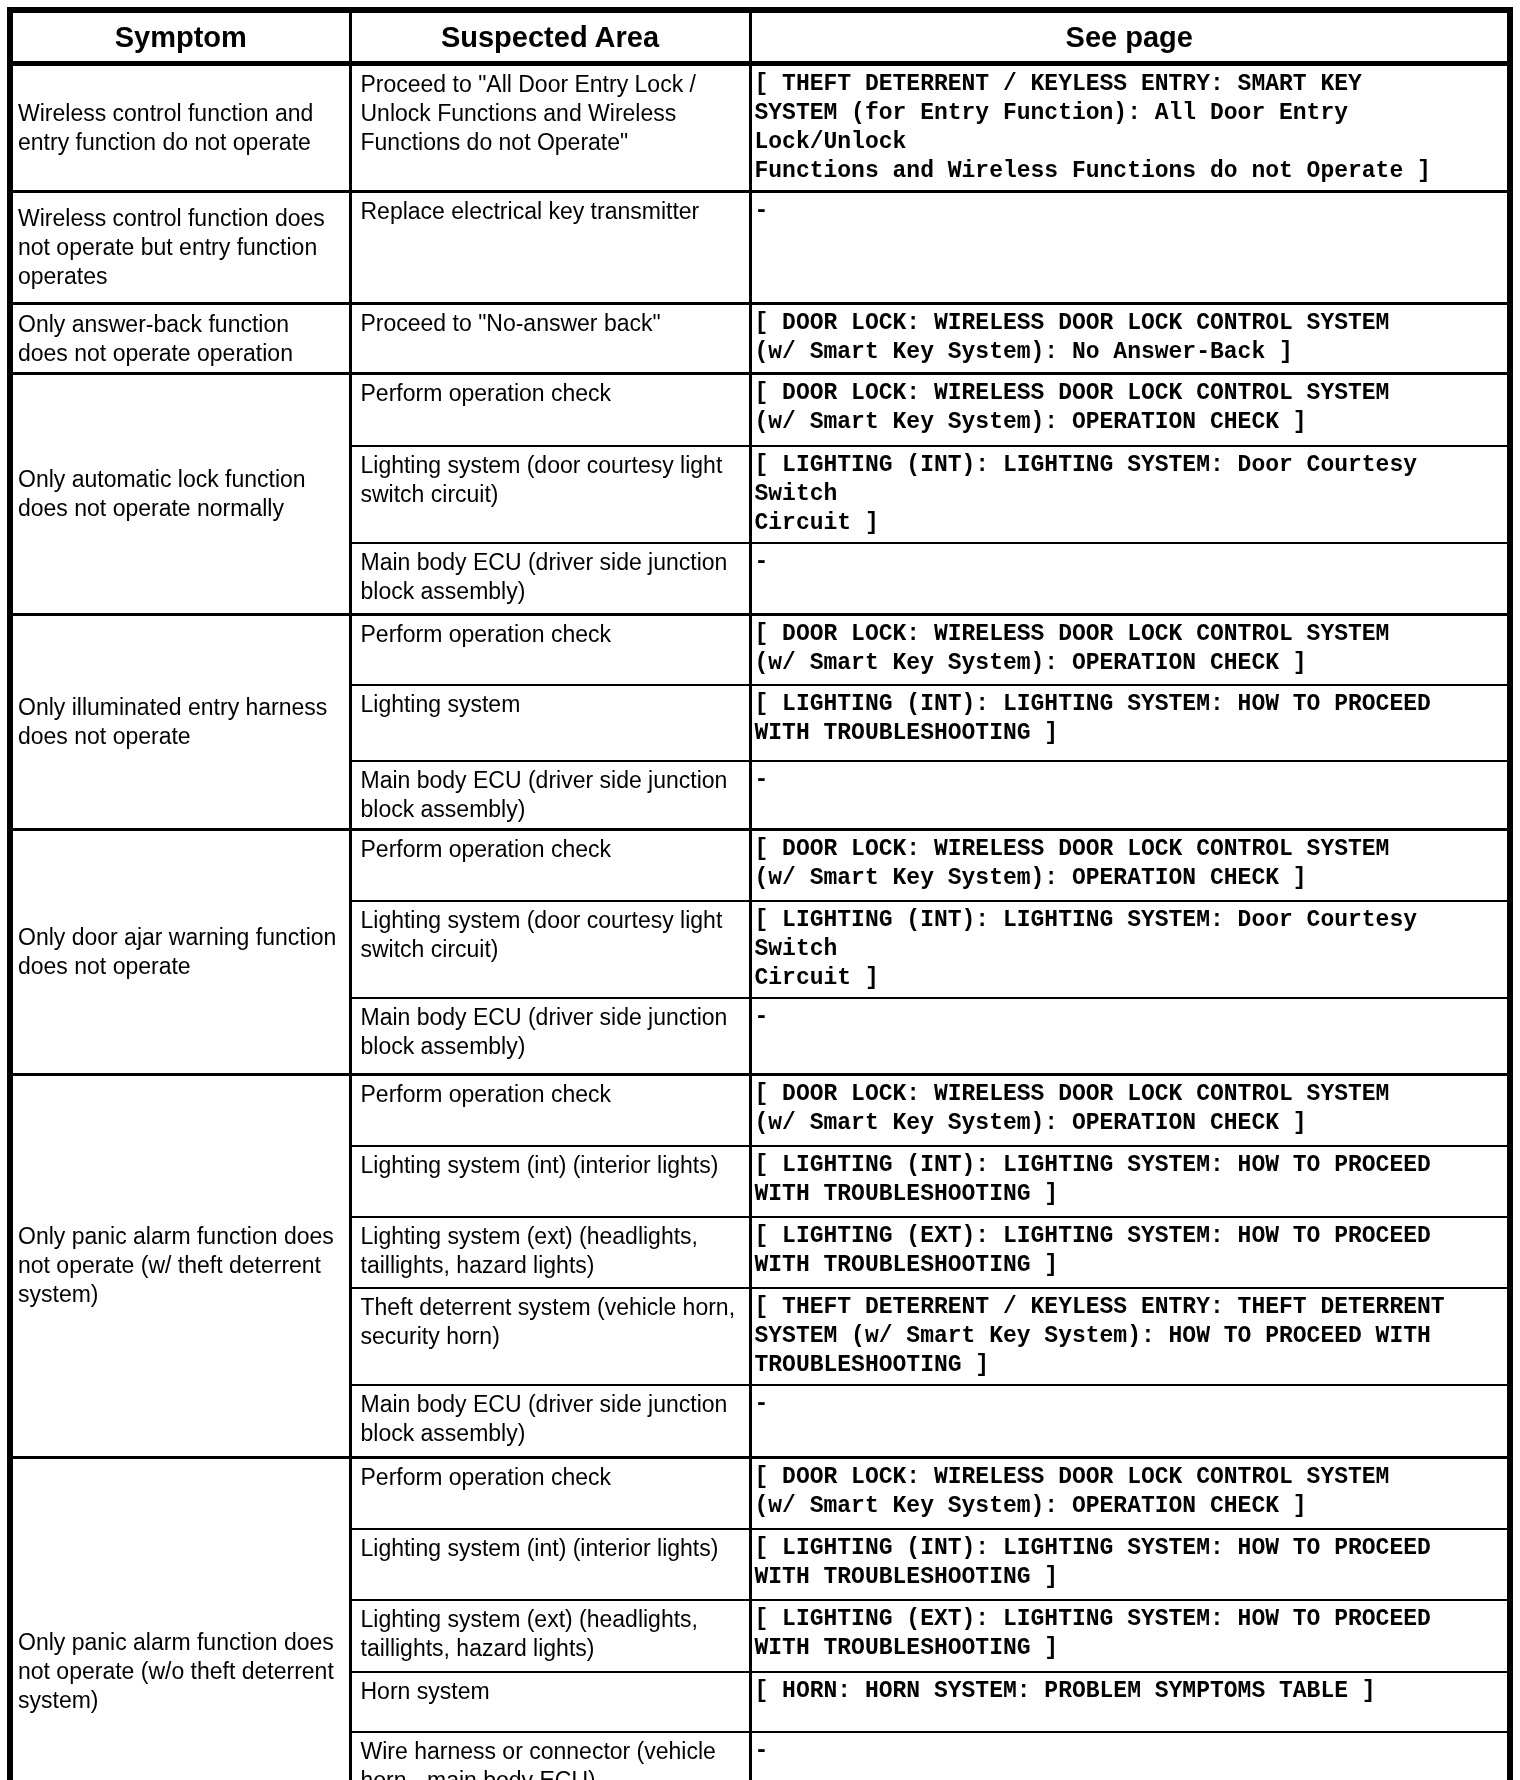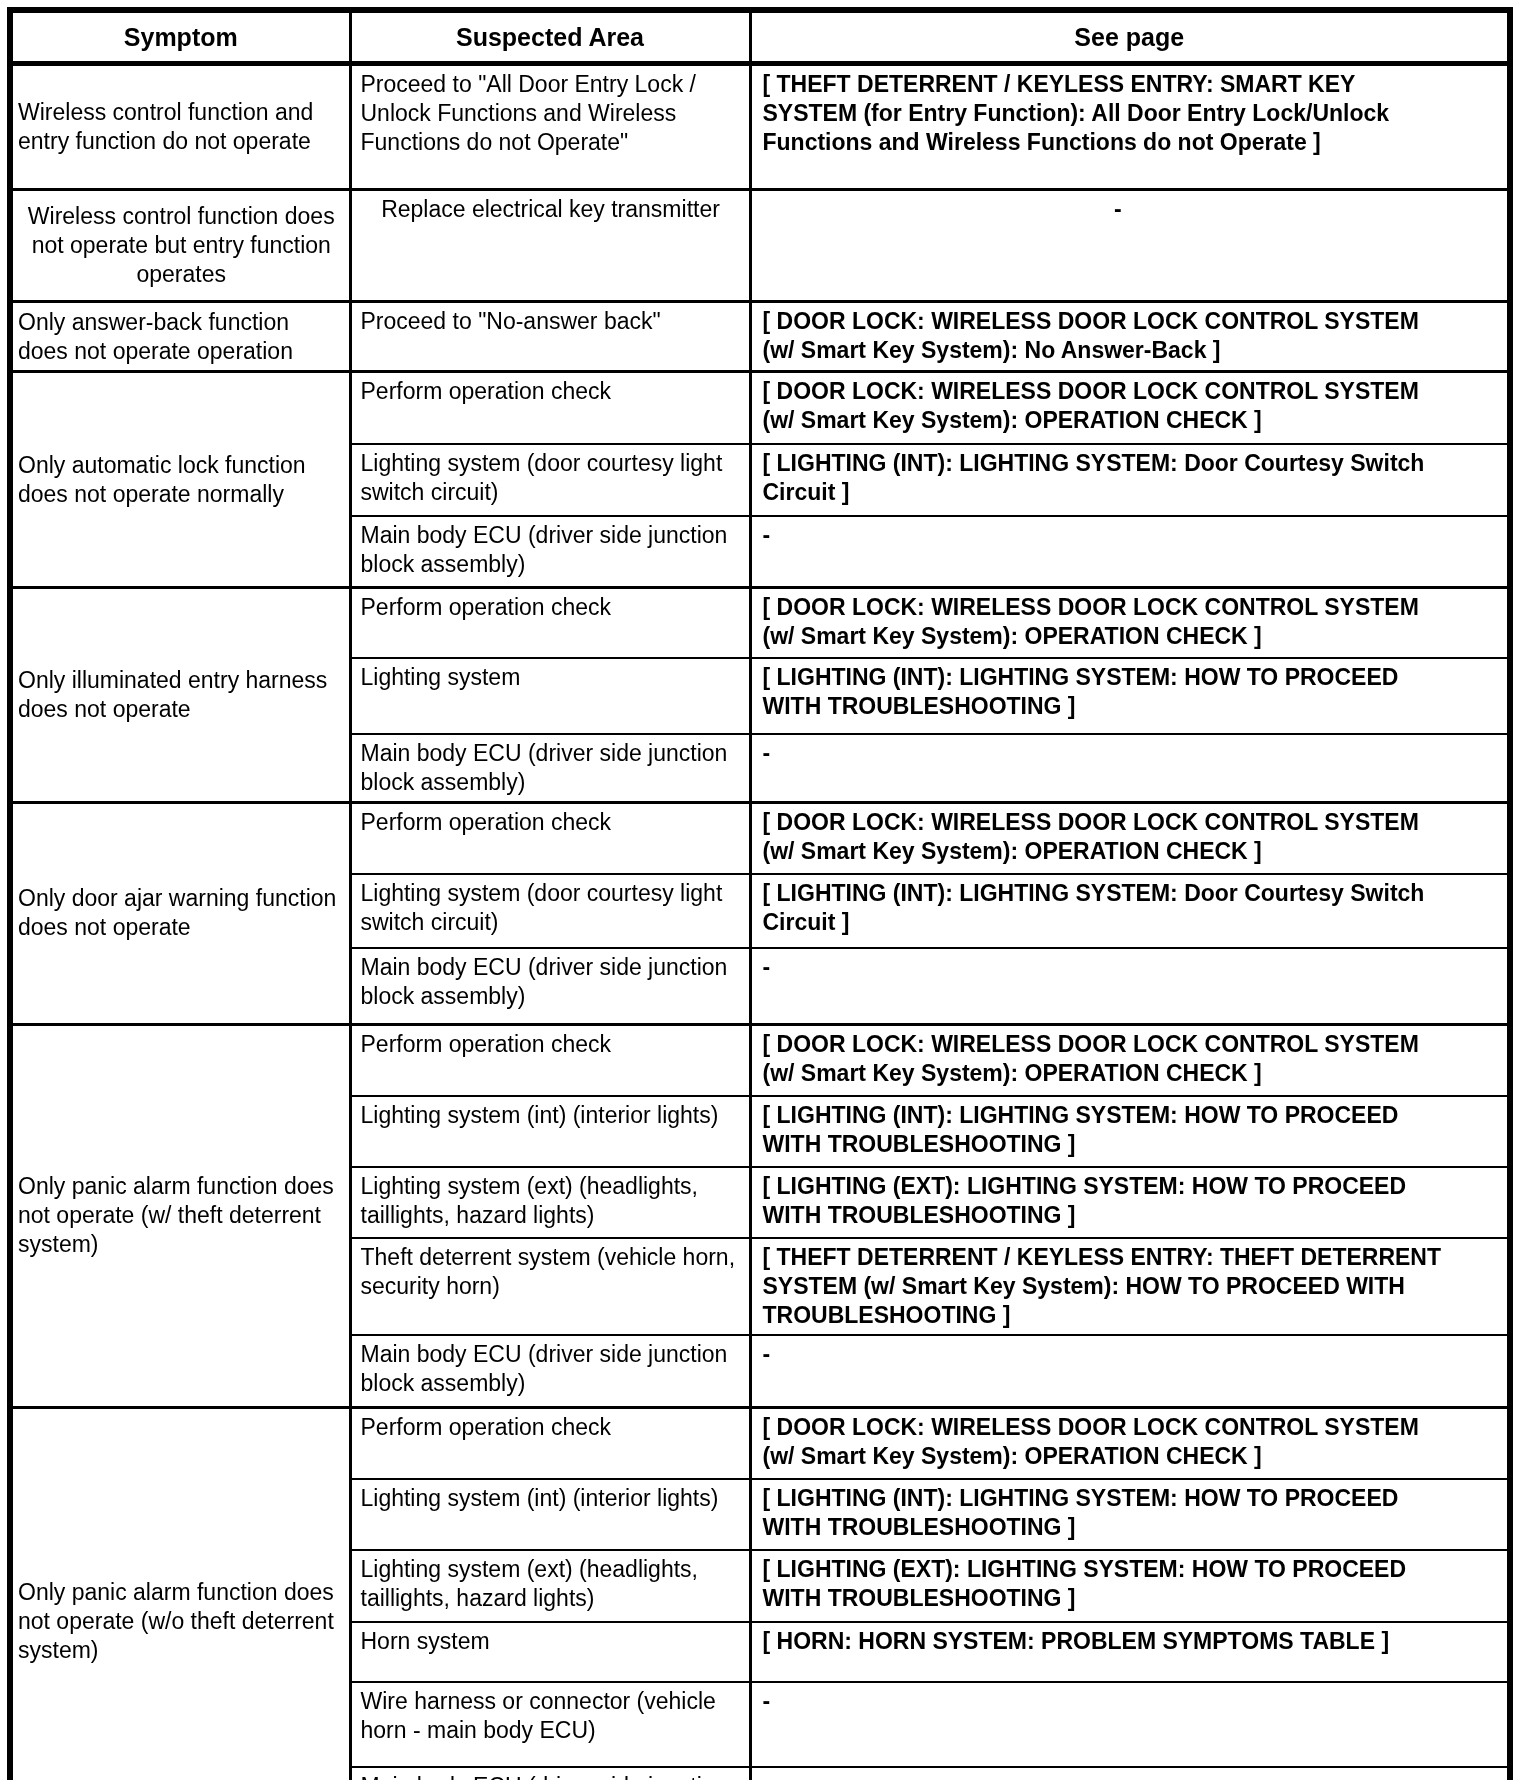--- a/index.html
+++ b/index.html
@@ -11,21 +11,21 @@
   }
   table.symptoms {
     border-collapse: collapse;
     table-layout: fixed;
     width: 1500px;
     margin: 7px auto;
     border: 6px solid #000;
     background: #fff;
   }
   th {
-    font-size: 25px;
+    font-size: 29px;
     font-weight: bold;
     vertical-align: middle;
     border-left: 3px solid #000;
     border-right: 3px solid #000;
     border-bottom: 5px solid #000;
     height: 44px;
     padding: 2px 4px;
   }
   td {
     border: 2px solid #000;
@@ -42,23 +42,24 @@
     padding-left: 5px;
     padding-right: 4px;
   }
   td.sus {
     vertical-align: top;
     padding-left: 9px;
   }
   td.see {
     vertical-align: top;
     font-weight: bold;
-    padding-left: 11px;
+    padding-left: 3px;
     padding-right: 34px;
     white-space: pre-line;
+    font-family: Liberation Mono, monospace;
   }
 </style>
 </head>
 <body>
 
 <table class="symptoms">
   <colgroup>
     <col style="width:340px">
     <col style="width:400px">
     <col style="width:760px">
@@ -71,21 +72,21 @@
     </tr>
   </thead>
   <tbody>
       <tr class="group-start" style="height: 126px;">
         <td rowspan="1" class="sym">Wireless control function and entry function do not operate</td>
         <td class="sus">Proceed to "All Door Entry Lock / Unlock Functions and Wireless Functions do not Operate"</td>
         <td class="see">[ THEFT DETERRENT / KEYLESS ENTRY: SMART KEY
 SYSTEM (for Entry Function): All Door Entry Lock/Unlock
 Functions and Wireless Functions do not Operate ]</td>
       </tr>
-      <tr class="group-start" style="height: 112px; text-align: center;">
+      <tr class="group-start" style="height: 112px;">
         <td rowspan="1" class="sym">Wireless control function does not operate but entry function operates</td>
         <td class="sus">Replace electrical key transmitter</td>
         <td class="see">-</td>
       </tr>
       <tr class="group-start" style="height: 70px;">
         <td rowspan="1" class="sym">Only answer-back function does not operate operation</td>
         <td class="sus">Proceed to "No-answer back"</td>
         <td class="see">[ DOOR LOCK: WIRELESS DOOR LOCK CONTROL SYSTEM
 (w/ Smart Key System): No Answer-Back ]</td>
       </tr>

